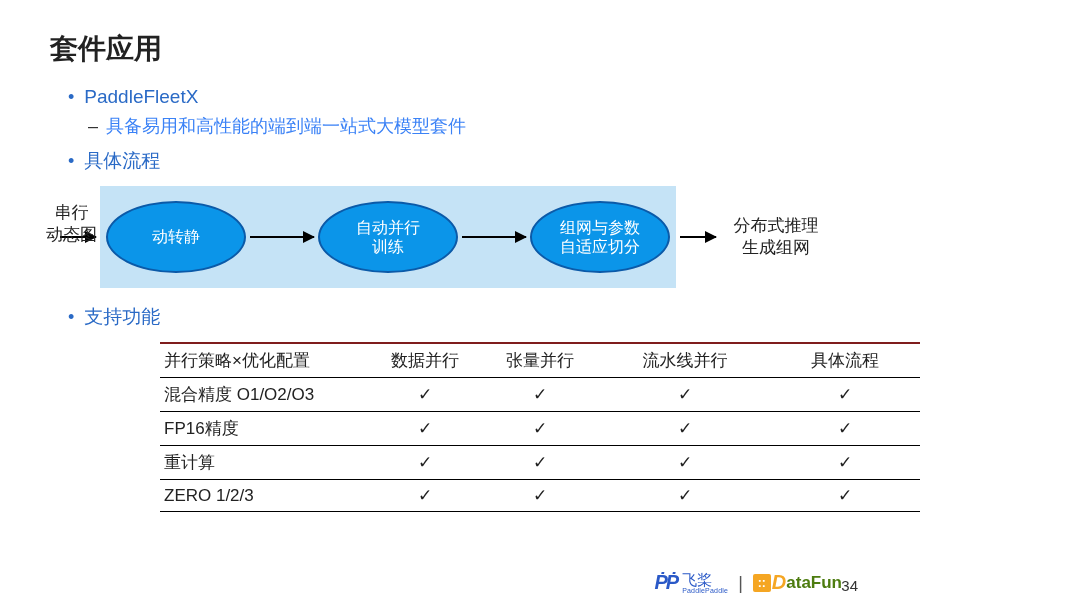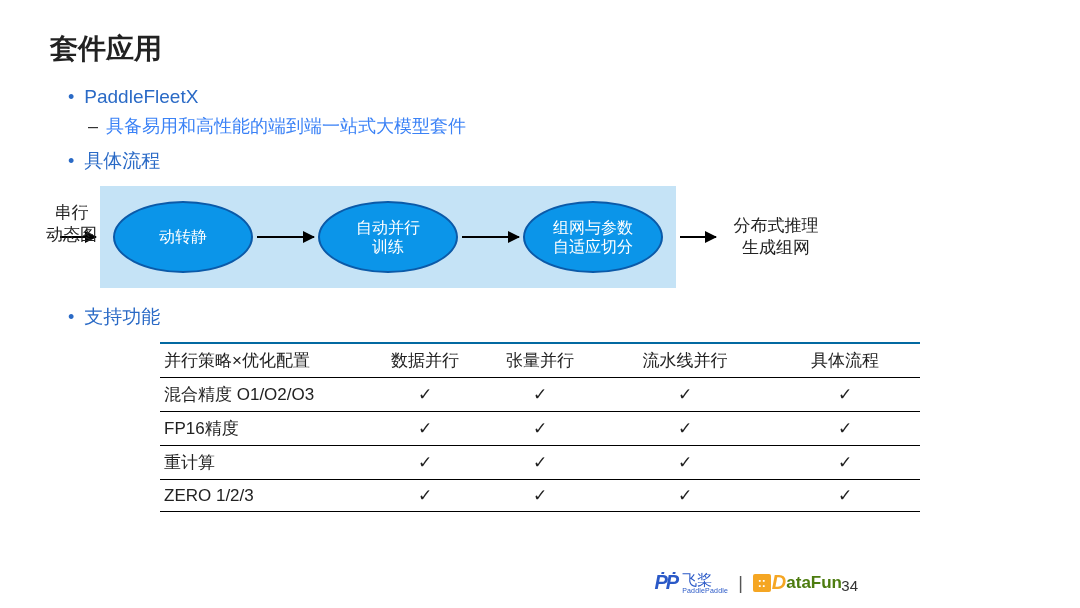--- a/index.html
+++ b/index.html
@@ -9,30 +9,30 @@
   ul.top { list-style: none; padding-left: 18px; }
   ul.top > li { margin-bottom: 4px; }
   .blue { color: #2a6ac6; }
   .bullet-dot::before { content: "•"; color: #2a6ac6; margin-right: 10px; font-size: 18px; }
   .sub { list-style: none; padding-left: 20px; margin-top: 6px; margin-bottom: 10px; }
   .sub > li::before { content: "–"; margin-right: 8px; color: #333; }
   .sub > li { font-size: 18px; color: #3b82f6; }
 
   .flow-wrap { display: flex; align-items: center; margin: 12px 0 16px 10px; }
   .flow-label { width: 90px; font-size: 17px; text-align: center; line-height: 1.3; }
-  .flow-box { flex: 1; background: #c5e3f6; height: 102px; display: flex; align-items: center; padding: 0 13px; position: relative; justify-content: flex-end; }
+  .flow-box { flex: 1; background: #c5e3f6; height: 102px; display: flex; align-items: center; padding: 0 6px; position: relative; justify-content: flex-end; }
   .ellipse { width: 140px; height: 72px; background: #0b95e9; border: 2px solid #0b5aa8; border-radius: 50%; color: #fff; display: flex; flex-direction: column; align-items: center; justify-content: center; font-size: 16px; line-height: 1.2; text-align: center; }
   .arrow { flex: 1; height: 2px; background: #000; position: relative; margin: 0 4px; }
   .arrow::after { content: ""; position: absolute; right: -1px; top: -5px; border-left: 12px solid #000; border-top: 6px solid transparent; border-bottom: 6px solid transparent; }
   .arrow.short { width: 36px; flex: none; }
   .flow-right-label { width: 100px; font-size: 17px; text-align: center; line-height: 1.3; margin-left: 6px; }
 
   .tbl { margin: 12px 0 0 110px; width: 760px; border-collapse: collapse; font-size: 17px; }
   .tbl th, .tbl td { text-align: left; padding: 5px 4px; }
-  .tbl thead tr { border-top: 2px solid #0369a1; border-bottom: 1px solid #000; }
+  .tbl thead tr { border-top: 2px solid #7f1d1d; border-bottom: 1px solid #000; }
   .tbl tbody tr { border-bottom: 1px solid #000; }
   .tbl td.check { text-align: center; }
   .tbl th.check { text-align: center; font-weight: 400; }
   .tbl th { font-weight: 400; }
 
   .footer { position: absolute; bottom: 14px; right: 34px; display: flex; align-items: flex-end; gap: 10px; }
   .pp-logo { display: flex; align-items: center; gap: 5px; }
   .pp-glyph { color: #2a59c7; font-weight: 700; font-size: 20px; font-style: italic; letter-spacing: -2px; }
   .pp-text { display:flex; flex-direction:column; line-height:1; }
   .pp-cn { color: #2a59c7; font-weight: 400; font-size: 15px; }

